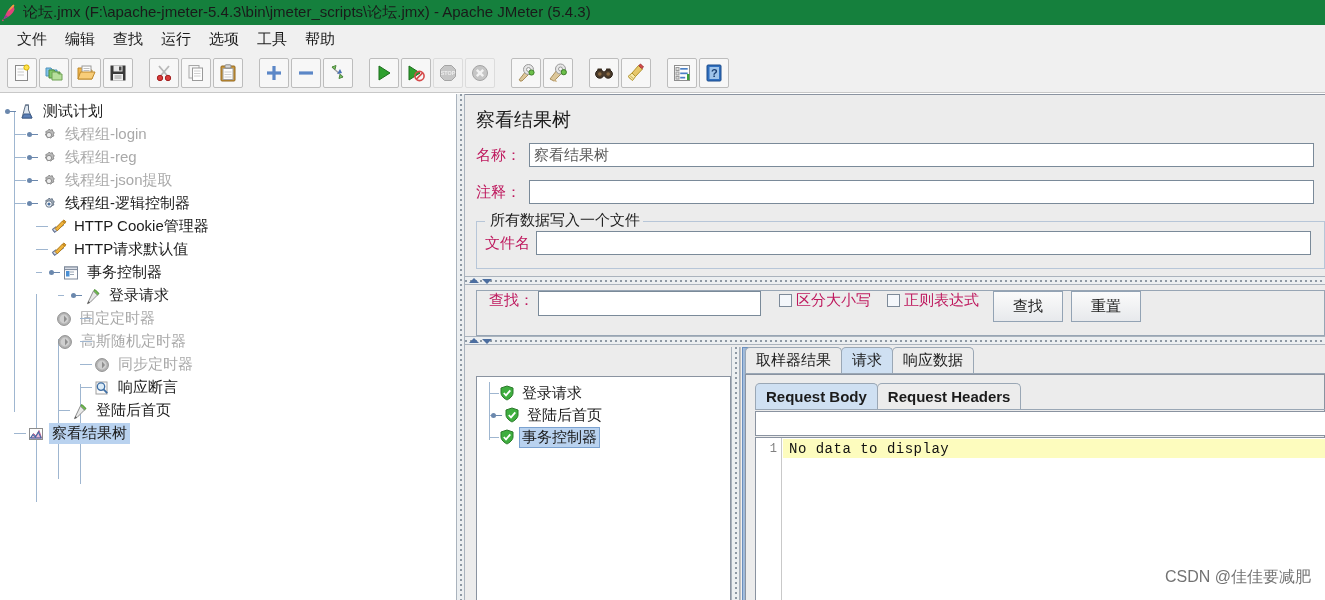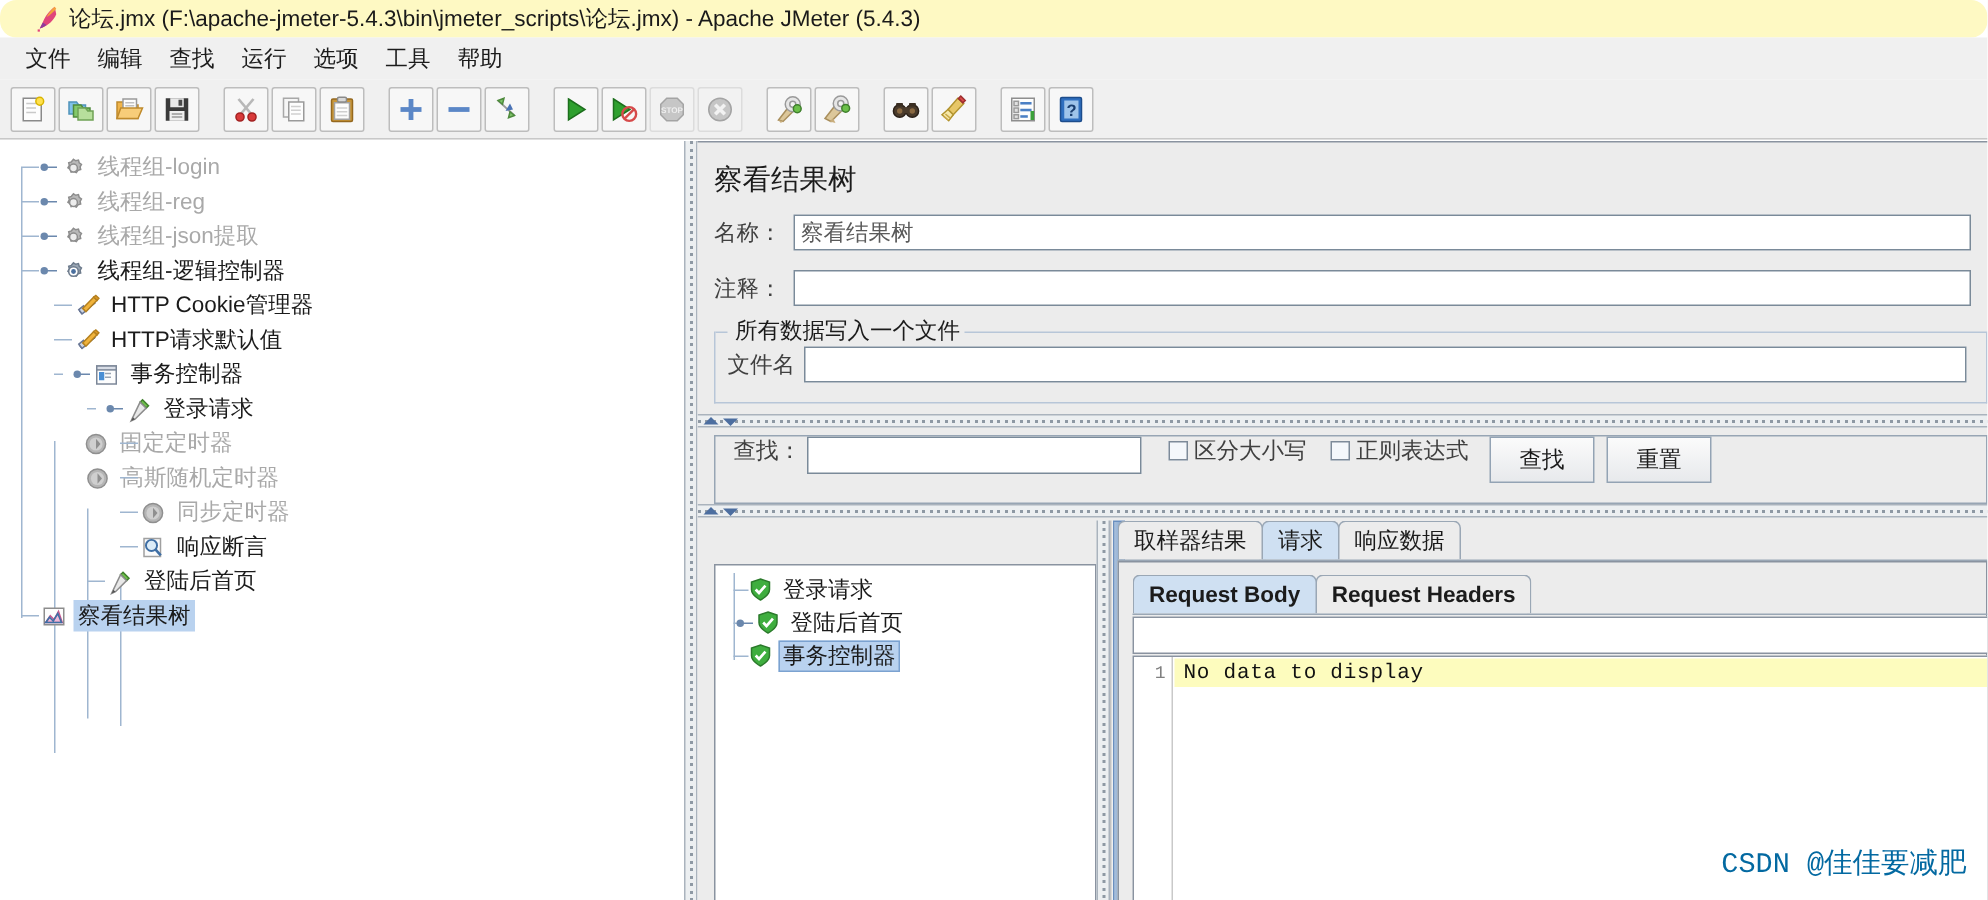--- a/index.html
+++ b/index.html
@@ -8,24 +8,23 @@
     overflow: hidden;
     background: #ffffff;
     font-family: "Liberation Sans", "DejaVu Sans", sans-serif;
     -webkit-font-smoothing: antialiased;
   }
   #app { position: relative; width: 1325px; height: 600px; background:#fff; }
 
   
   .titlebar {
     position:absolute; left:0; top:0; width:1325px; height:25px;
-    background:#fef9c3;
-    display:flex; align-items:center; gap:6px; padding-left:23px;
+    background:#15803d;
+    display:flex; align-items:center; gap:6px; padding-left:0;
     box-sizing:border-box;
-    border-radius:11px;
   }
   .title-text {
     font-size:15px; color:#1a1a1a; white-space:nowrap;
     font-family:"Liberation Sans", sans-serif;
   }
   .feather { width:17px; height:19px; position:relative; flex:0 0 auto; }
   .feather svg { display:block; }
 
   
   .menubar {
@@ -100,21 +99,21 @@
   .knob-line { position:absolute; left:4px; top:5px; width:7px; height:1px; background:#6b88ad; }
   .tline-v { position:absolute; background:#9fb6d0; width:1px; }
   .tline-h { position:absolute; background:#9fb6d0; height:1px; }
 
   
   .panel-title {
     position:absolute; left:11px; top:12px;
     font-size:19px; color:#1b1b1b; white-space:nowrap;
   }
   .frow { position:absolute; display:flex; align-items:center; }
-  .flabel { font-size:15px; color:#404040; white-space:nowrap; }
+  .flabel { font-size:15px; color:#be185d; white-space:nowrap; }
   .finput {
     border:1px solid #7a8a99; background:#ffffff; height:24px;
     font-size:15px; color:#3b3b3b; padding:0 4px; box-sizing:border-box;
     font-family:"Liberation Sans", sans-serif; outline:none;
   }
   .finput.grey { color:#5a5a5a; }
 
   .groupbox {
     position:absolute; border:1px solid #b7c6d8; border-top:none;
     box-sizing:border-box;
@@ -233,22 +232,22 @@
     position:absolute; left:27px; top:1px; right:0; height:19px;
     background:#fdfcbe; display:flex; align-items:center;
   }
   .codeline span {
     font-family:"Liberation Mono","DejaVu Sans Mono",monospace;
     font-size:14px; color:#111; padding-left:6px; letter-spacing:0.5px;
   }
 
   .watermark {
     position:absolute; right:14px; bottom:12px;
-    font-size:19px; color:#0369a1; white-space:nowrap;
-    font-family:Liberation Mono, monospace;
+    font-size:16px; color:#737373; white-space:nowrap;
+    font-family:Liberation Sans, sans-serif;
   }
 </style>
 </head>
 <body>
 
 <div id="app">
 
   <div class="titlebar">
     <div class="feather">
       <svg width="17" height="19" viewBox="0 0 17 19">
@@ -471,20 +470,34 @@
   </div>
 
   <div class="left-pane">
     <div class="tree">
 
       <div class="tline-v" style="left:14px; top:18px; height:300px;"></div>
       <div class="tline-v" style="left:36px; top:200px; height:208px;"></div>
       <div class="tline-v" style="left:58px; top:245px; height:140px;"></div>
       <div class="tline-v" style="left:80px; top:290px; height:100px;"></div>
 
+      <div class="tnode" style="padding-left:5px;">
+        <div class="handle">
+          <div class="knob"></div>
+            <div class="knob-line"></div>
+        </div>
+        <div class="ico">
+          <svg width="18" height="18" viewBox="0 0 18 18">
+            <path d="M7.5 2 L10.5 2 L10.5 7 L14 15 L4 15 Z" fill="#dfe7f0" stroke="#5a6b80"></path>
+            <path d="M6 11 L12 11 L14 15 L4 15 Z" fill="#5b7fb5" stroke="#3d5c8c"></path>
+            <rect x="7" y="1.5" width="4" height="1.3" fill="#6a7b90"></rect>
+          </svg>
+        </div>
+        <span class="lbl">测试计划</span>
+      </div>
 
       <div class="tnode dim" style="padding-left:27px;">
         <div class="tline-h" style="left:14px; top:11px; width:12px;"></div>
         <div class="handle">
           <div class="knob"></div>
             <div class="knob-line"></div>
         </div>
         <div class="ico">
           <svg width="18" height="18" viewBox="0 0 18 18">
             <path d="M9 2.2 l1.5 1 l1.8 -.5 l.5 1.8 l1.5 1.1 l-.9 1.6 l.4 1.8 l-1.8 .6 l-1.1 1.5 l-1.7-.8 l-1.8 .5 l-.6-1.8 l-1.5-1.1 l.9-1.6 l-.4-1.8 l1.8-.6 z" transform="translate(0,1)" fill="#b8b8b8" stroke="#8d8d8d"></path>

